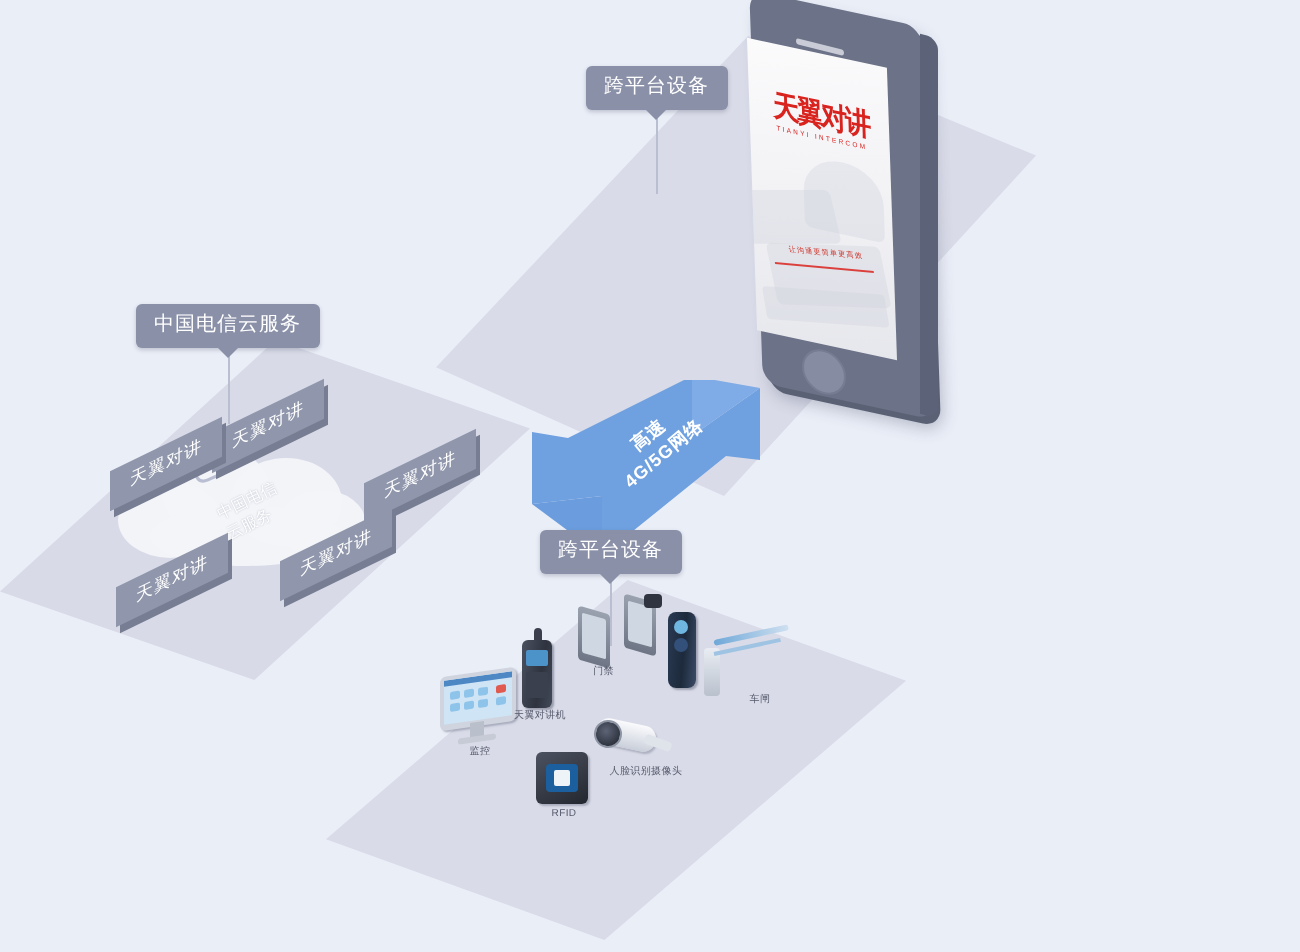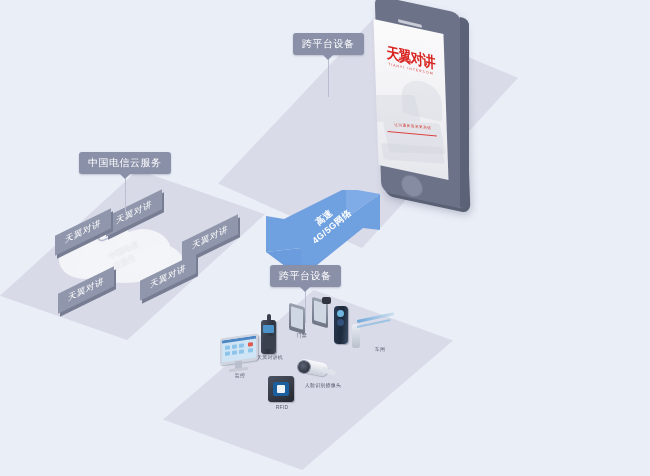--- a/index.html
+++ b/index.html
@@ -72,21 +72,21 @@
   }
   .callout .stem {
     position: absolute;
     left: 50%;
     top: 100%;
     width: 1px;
     background: #b9bed0;
   }
   #callout-phone { left: 293px; top: 33px; }
   #callout-phone .stem { height: 42px; }
-  #callout-cloud { left: 79px; top: 152px; }
+  #callout-cloud { left: 68px; top: 152px; }
   #callout-cloud .stem { height: 38px; }
   #callout-devices { left: 270px; top: 265px; }
   #callout-devices .stem { height: 36px; }
 
   
   #phone-wrap {
     position: absolute;
     left: 370px; top: 5px;
     width: 130px; height: 230px;
   }

